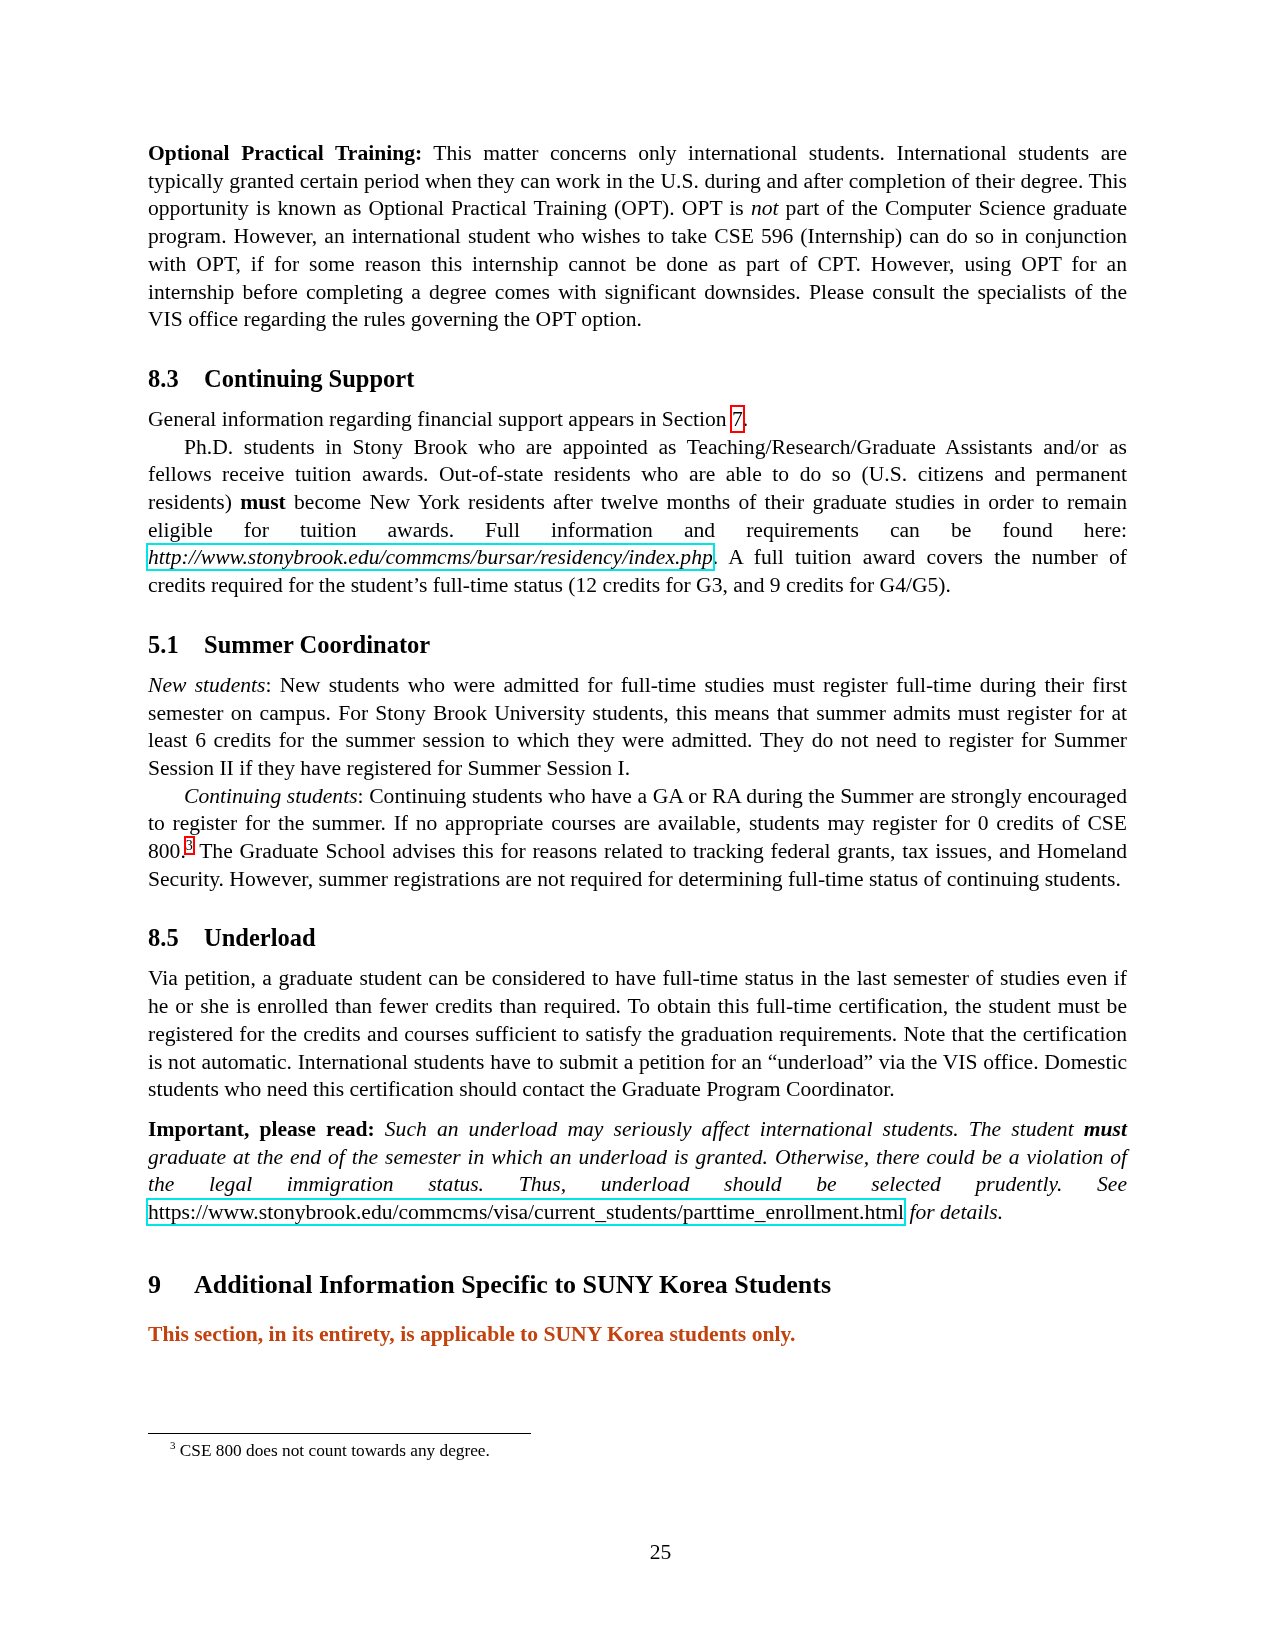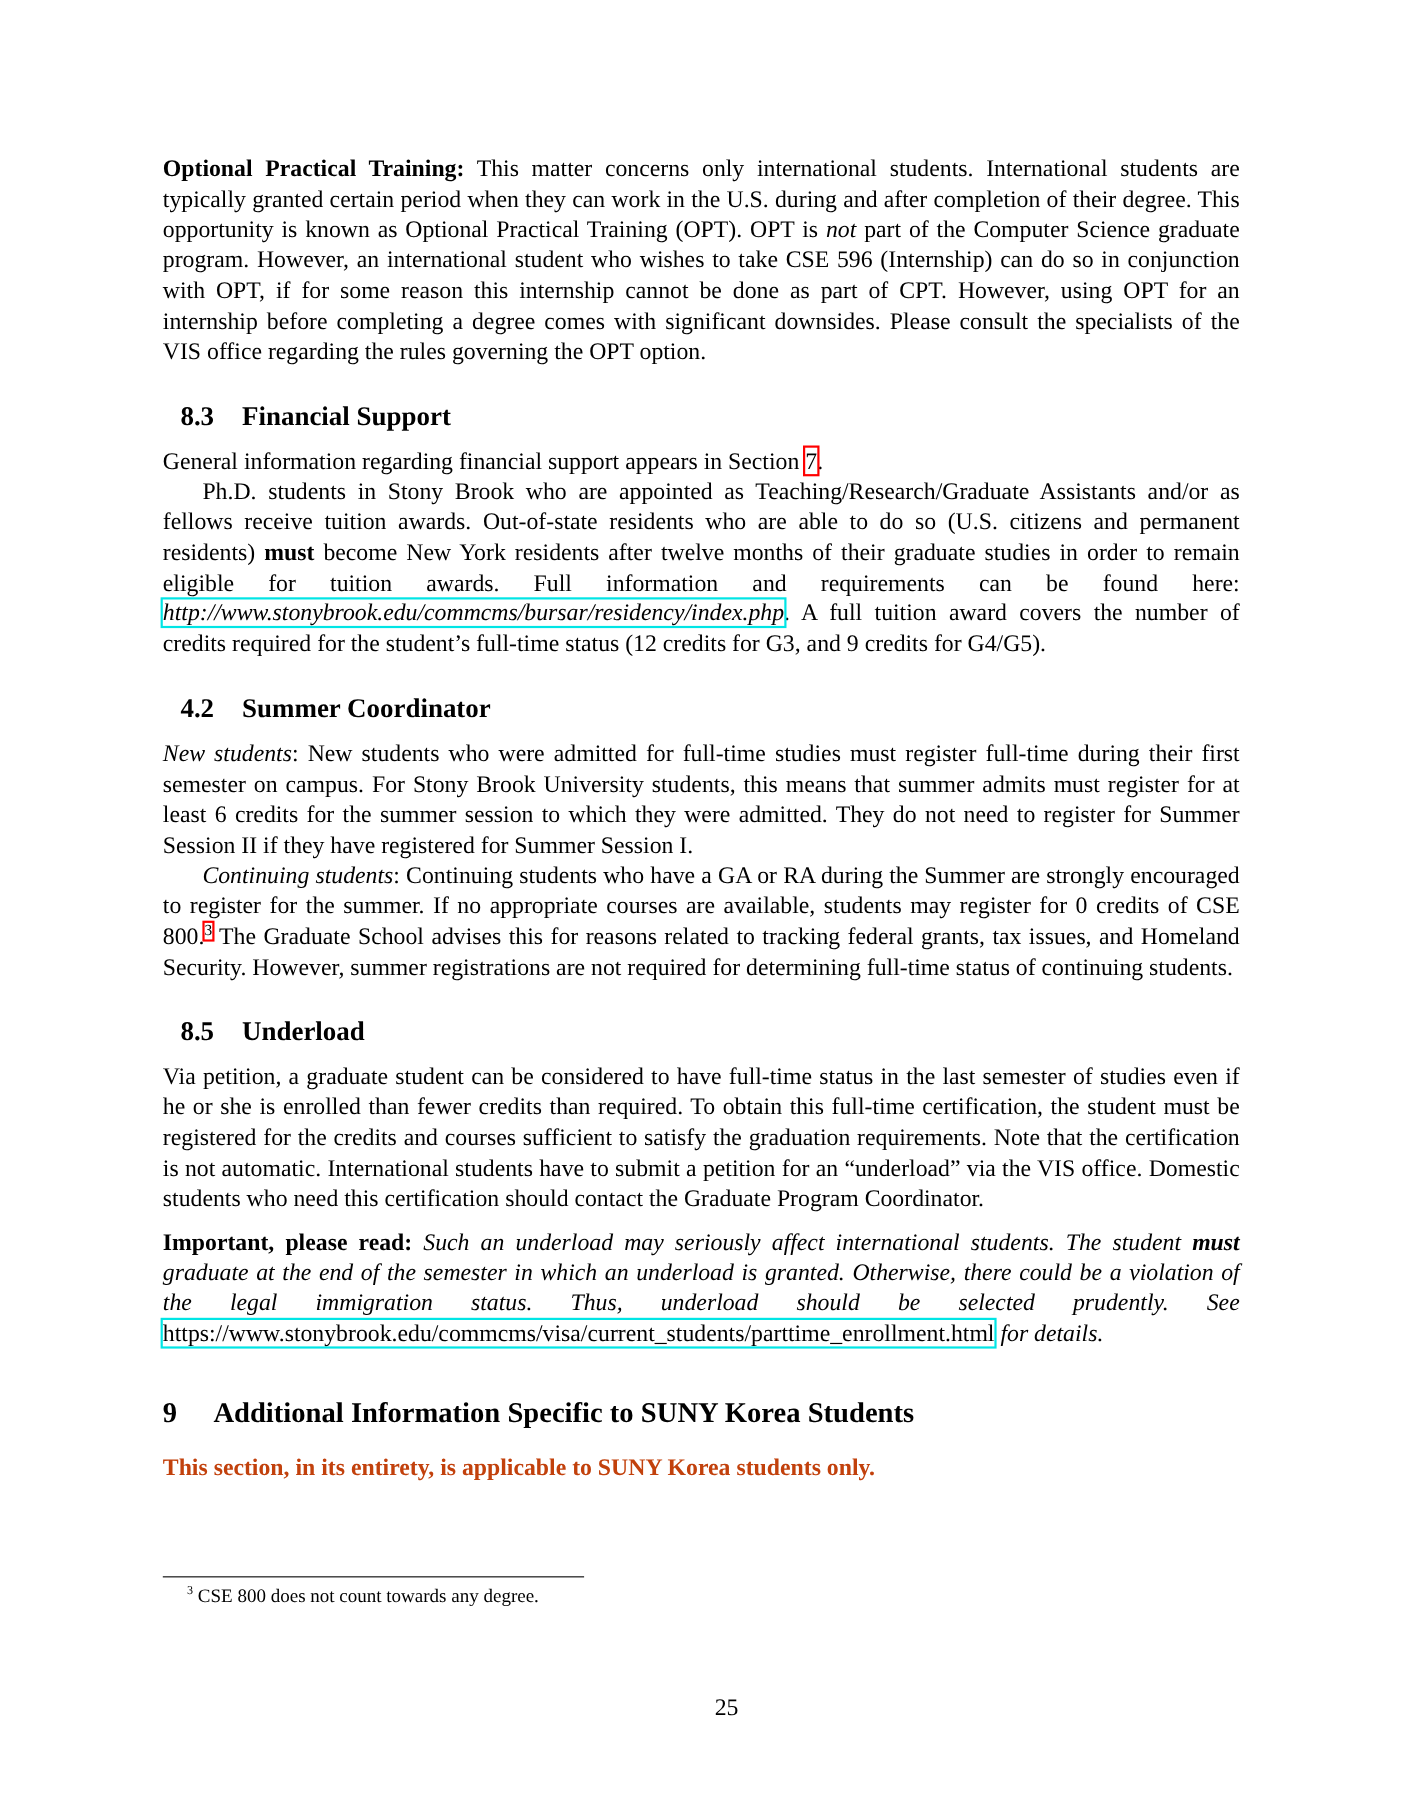--- a/index.html
+++ b/index.html
@@ -11,21 +11,21 @@
     position: absolute; left: 148px; top: 140px; width: 979px;
     font-size: 21.6px; line-height: 27.7px;
   }
   p { margin: 0; text-align: justify; }
   .indent { text-indent: 36px; }
   .runin { font-weight: bold; }
   .gap-small { margin-top: 12px; }
   h2.sub {
     font-size: 24.5px; font-weight: bold; margin: 30px 0 12px 0; line-height: 30px;
   }
-  h2.sub .num { display: inline-block; width: 56px; margin-left: 16px; }
+  h2.sub .num { display: inline-block; width: 56px; }
   h1.sec {
     font-size: 26px; font-weight: bold; margin: 40px 0 18px 0; line-height: 36px;
   }
   h1.sec .num { display: inline-block; width: 46px; }
   .link-url {
     outline: 2px solid #00e5e5; outline-offset: 0px; font-style: italic;
     font-family: "Liberation Serif", serif;
     margin-top: 30px;
   }
   .link-url.upright { font-style: normal; }
@@ -52,31 +52,31 @@
 </head>
 <body>
 
 <div class="page">
 
   <p>
     <span class="runin">Optional Practical Training:</span><span> This matter concerns only international students. International students are typically granted certain period when they can work in the U.S. during and after completion of their degree. This opportunity is known as Optional Practical Training (OPT). OPT is </span><em>not</em><span> part of the Computer Science graduate program. However, an international student who wishes to take CSE 596 (Internship) can do so in conjunction with OPT, if for some reason this internship cannot be done as part of CPT. However, using OPT for an internship before completing a degree comes with significant downsides. Please consult the specialists of the VIS office regarding the rules governing the OPT option.</span>
   </p>
 
   <h2 class="sub">
-    <span class="num">8.3</span><span>Financial Support</span>
+    <span class="num">8.3</span><span>Continuing Support</span>
   </h2>
   <p>
     <span>General information regarding financial support appears in Section </span><a class="ref-box">7</a><span>.</span>
   </p>
   <p class="indent">
     <span>Ph.D. students in Stony Brook who are appointed as Teaching/Research/Graduate Assistants and/or as fellows receive tuition awards. Out-of-state residents who are able to do so (U.S. citizens and permanent residents) </span><b>must</b><span> become New York residents after twelve months of their graduate studies in order to remain eligible for tuition awards. Full information and requirements can be found here: </span><a class="link-url">http://www.stonybrook.edu/commcms/bursar/residency/index.php</a><span>. A full tuition award covers the number of credits required for the student’s full-time status (12 credits for G3, and 9 credits for G4/G5).</span>
   </p>
 
   <h2 class="sub">
-    <span class="num">4.2</span><span>Summer Coordinator</span>
+    <span class="num">5.1</span><span>Summer Coordinator</span>
   </h2>
   <p>
     <em>New students</em><span>: New students who were admitted for full-time studies must register full-time during their first semester on campus. For Stony Brook University students, this means that summer admits must register for at least 6 credits for the summer session to which they were admitted. They do not need to register for Summer Session II if they have registered for Summer Session I.</span>
   </p>
   <p class="indent">
     <em>Continuing students</em><span>: Continuing students who have a GA or RA during the Summer are strongly encouraged to register for the summer. If no appropriate courses are available, students may register for 0 credits of CSE 800.</span><a class="fn-mark ref-box">3</a><span> The Graduate School advises this for reasons related to tracking federal grants, tax issues, and Homeland Security. However, summer registrations are not required for determining full-time status of continuing students.</span>
   </p>
 
   <h2 class="sub">
     <span class="num">8.5</span><span>Underload</span>

